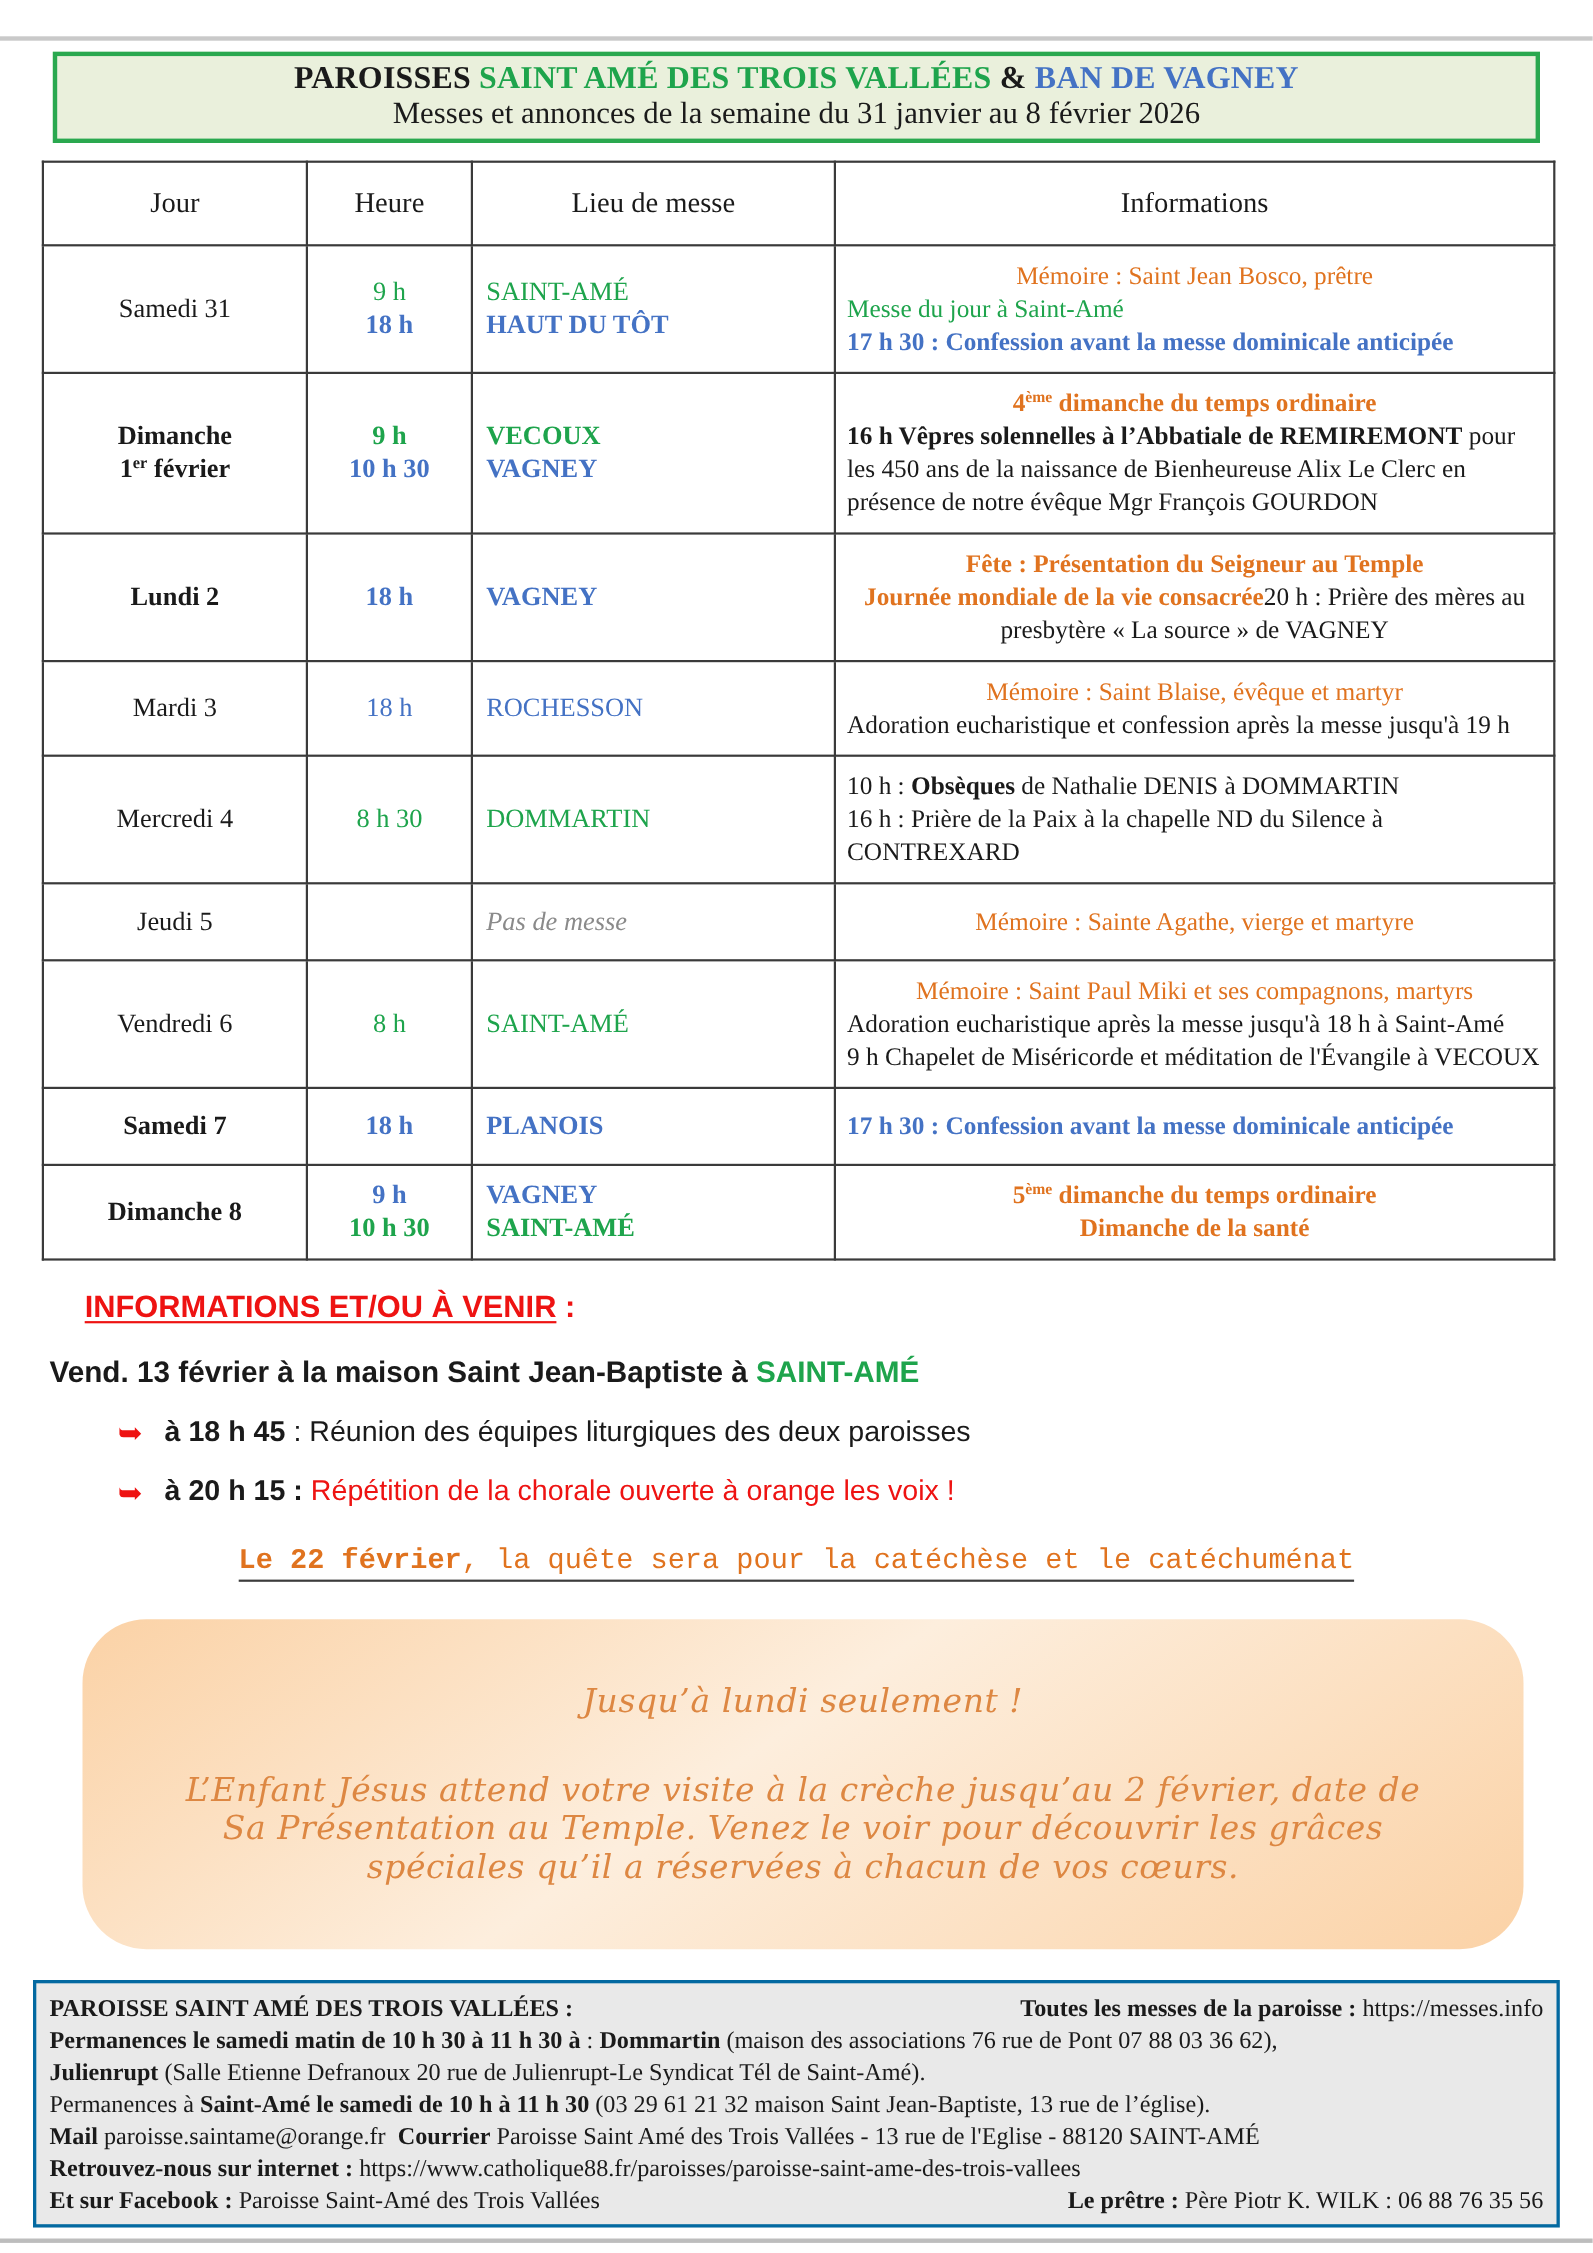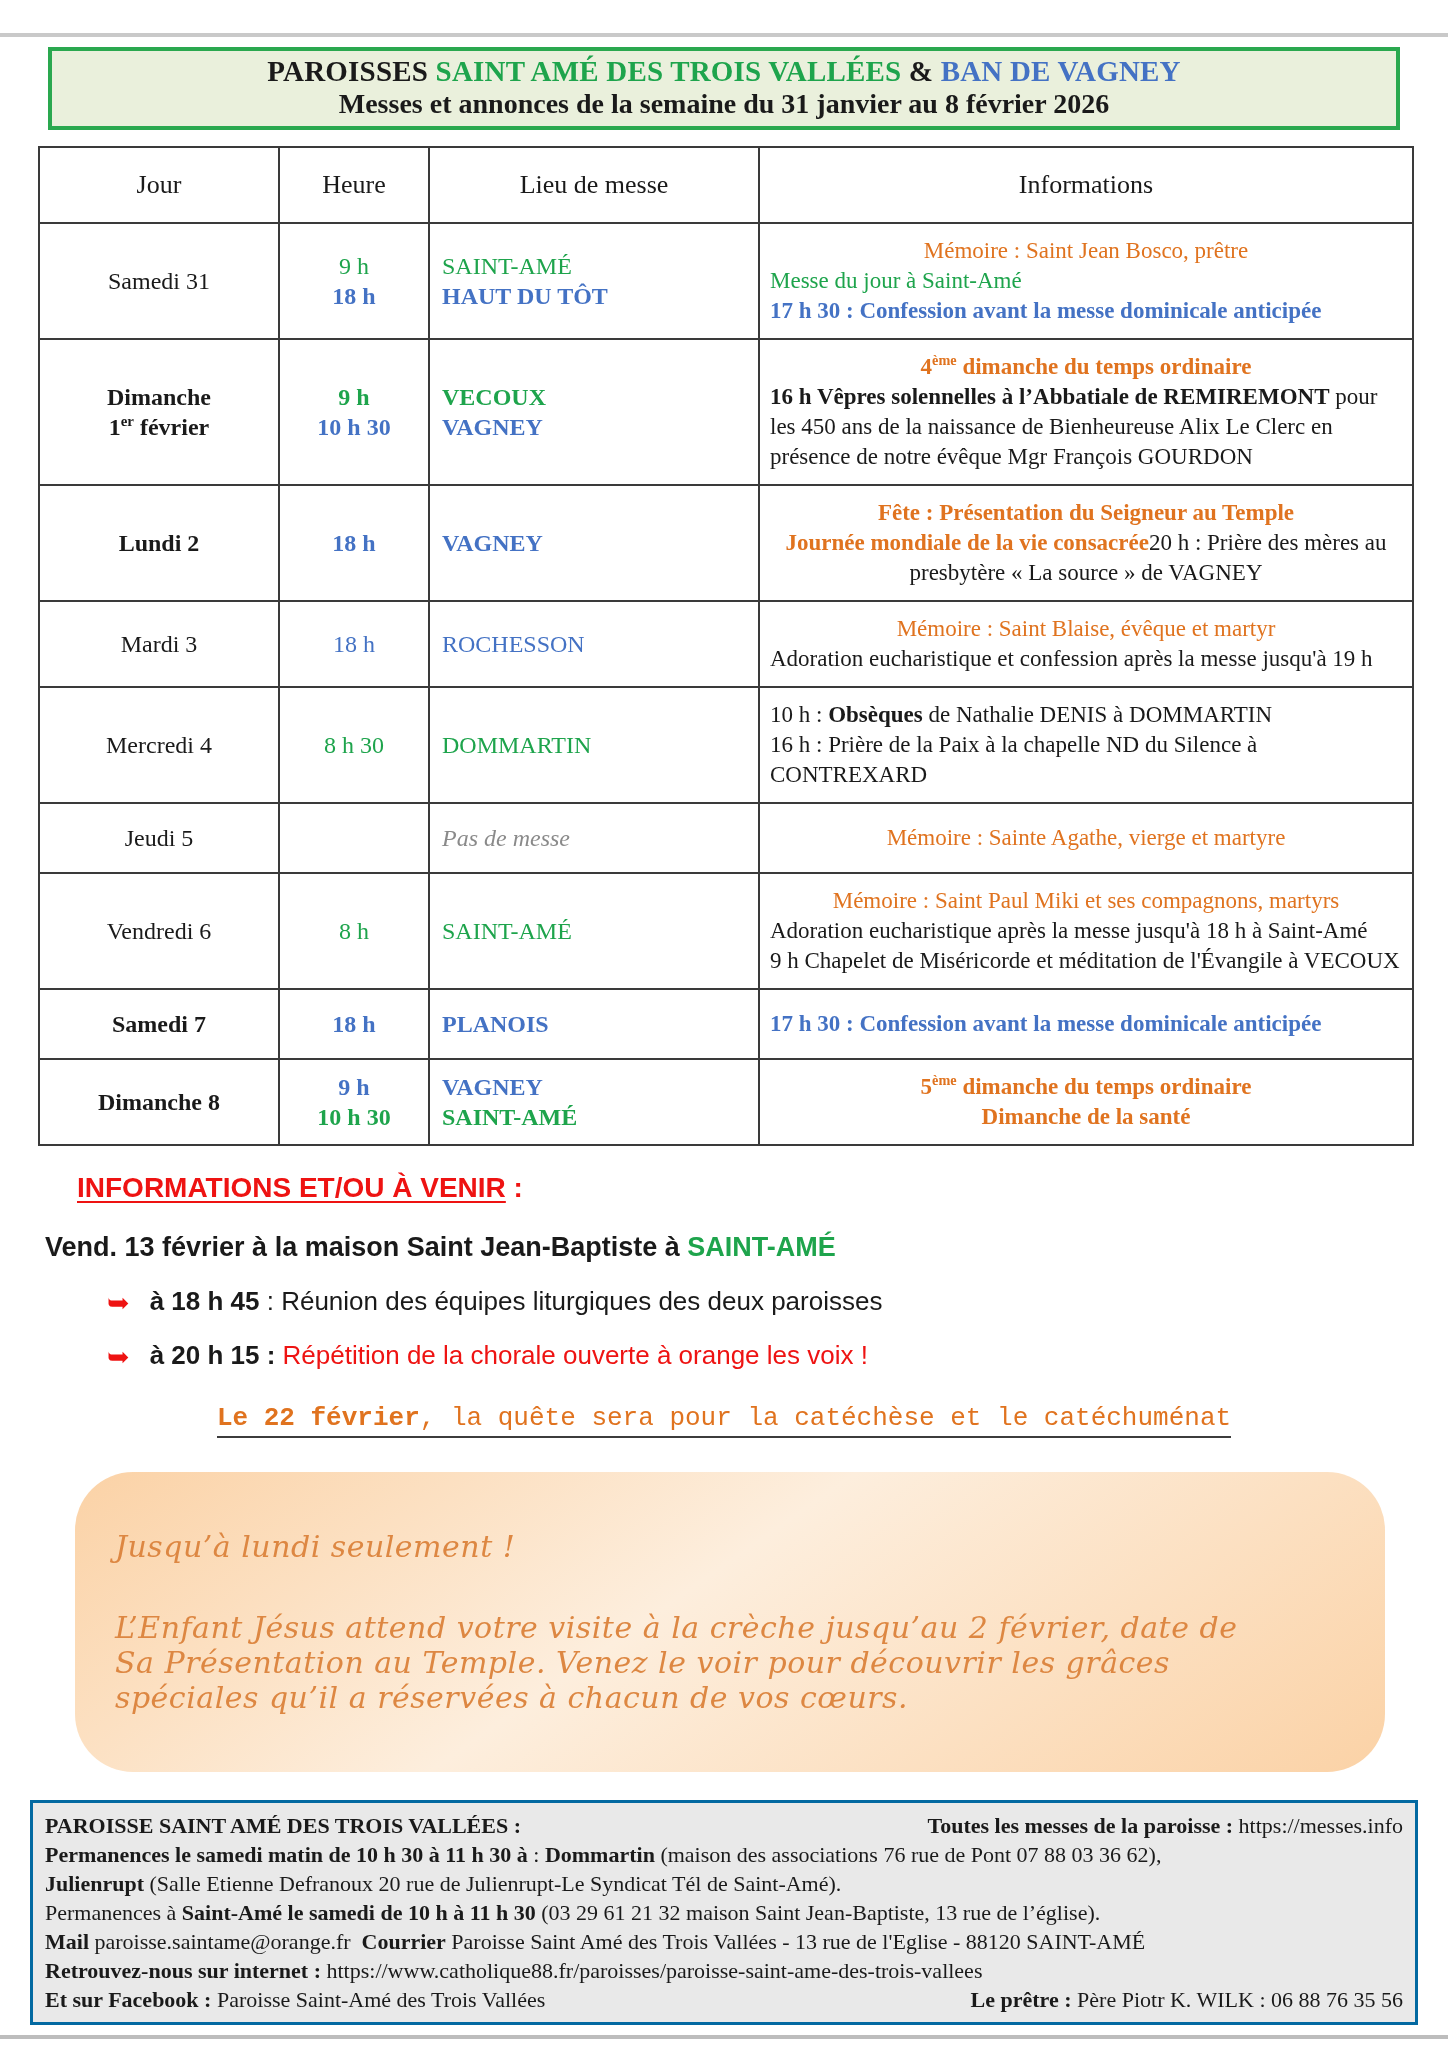--- a/index.html
+++ b/index.html
@@ -10,21 +10,21 @@
   .c-green{color:var(--green);}
   .c-blue{color:var(--blue);}
   .c-orange{color:var(--orange);}
   .c-red{color:var(--red);}
   .c-gray{color:var(--gray);font-style:italic;}
   .top-rule{height:4px;background:#c9c9c9;margin-top:33px;}
   .bottom-rule{height:4px;background:#bdbdbd;margin-top:10px;}
 
   .title-banner{margin:10px 48px 0;border:4px solid var(--title_border);background:var(--title_bg);text-align:center;padding:4px 0 6px;}
   .title-line1{font-size:29px;font-weight:700;letter-spacing:0.2px;}
-  .title-line2{font-size:28px;font-weight:700;}
+  .title-line2{font-size:28px;font-weight:400;}
 
   table.schedule{border-collapse:collapse;table-layout:fixed;width:1374px;margin:16px 36px 0 38px;}
   .schedule th,.schedule td{border:2px solid #3a3a3a;vertical-align:middle;}
   .schedule th{font-size:26px;padding:22px 6px;font-weight:400;}
   .schedule tr{height:70px;}
   .schedule td{font-size:23px;line-height:30px;padding:12px 10px;}
   td.col-jour{text-align:center;font-size:24px;}
   td.col-heure{text-align:center;font-weight:700;font-weight:normal;}
   td.col-heure,td.col-jour{font-size:24px;}
   td.col-lieu{text-align:left;padding-left:12px;font-size:24px;}
@@ -35,21 +35,21 @@
   .annc-heading{color:var(--red);font-weight:700;font-size:28px;margin-left:32px;}
   .annc-heading .u{text-decoration:underline;text-decoration-thickness:2px;text-underline-offset:4px;}
   .vend-line{margin-top:28px;font-size:27px;font-weight:700;}
   .bullet{margin:22px 0 0 62px;font-size:26px;display:flex;gap:20px;align-items:baseline;}
   .bullet-icon{color:var(--red);font-size:27px;transform:translateY(2px);}
   .quete{margin-top:30px;text-align:center;font-size:26px;}
   .quete-inner{display:inline-block;border-bottom:2px solid #3c3c3c;padding-bottom:3px;font-family:Liberation Mono, monospace;}
 
   .notice{box-sizing:border-box;margin:34px 0 0 75px;width:1310px;height:300px;border-radius:58px;
     background:linear-gradient(145deg,var(--notice_from) 0%,var(--notice_to) 45%,var(--notice_from) 100%);
-    display:flex;flex-direction:column;justify-content:space-evenly;text-align:left;
+    display:flex;flex-direction:column;justify-content:space-evenly;text-align:center;
     font-family:"DejaVu Serif",serif;font-style:italic;color:var(--notice_text);font-size:30px;padding:10px 40px;}
   .notice-line,.notice-title{letter-spacing:0.5px;}
 
   .footer{margin:28px 30px 0;border:3px solid #0369a1;background:var(--footer_bg);padding:8px 12px;font-size:22px;line-height:29px;}
   .footer-line{white-space:pre-wrap;}
   .split{display:flex;justify-content:space-between;}
 </style>
 </head>
 <body>
 

